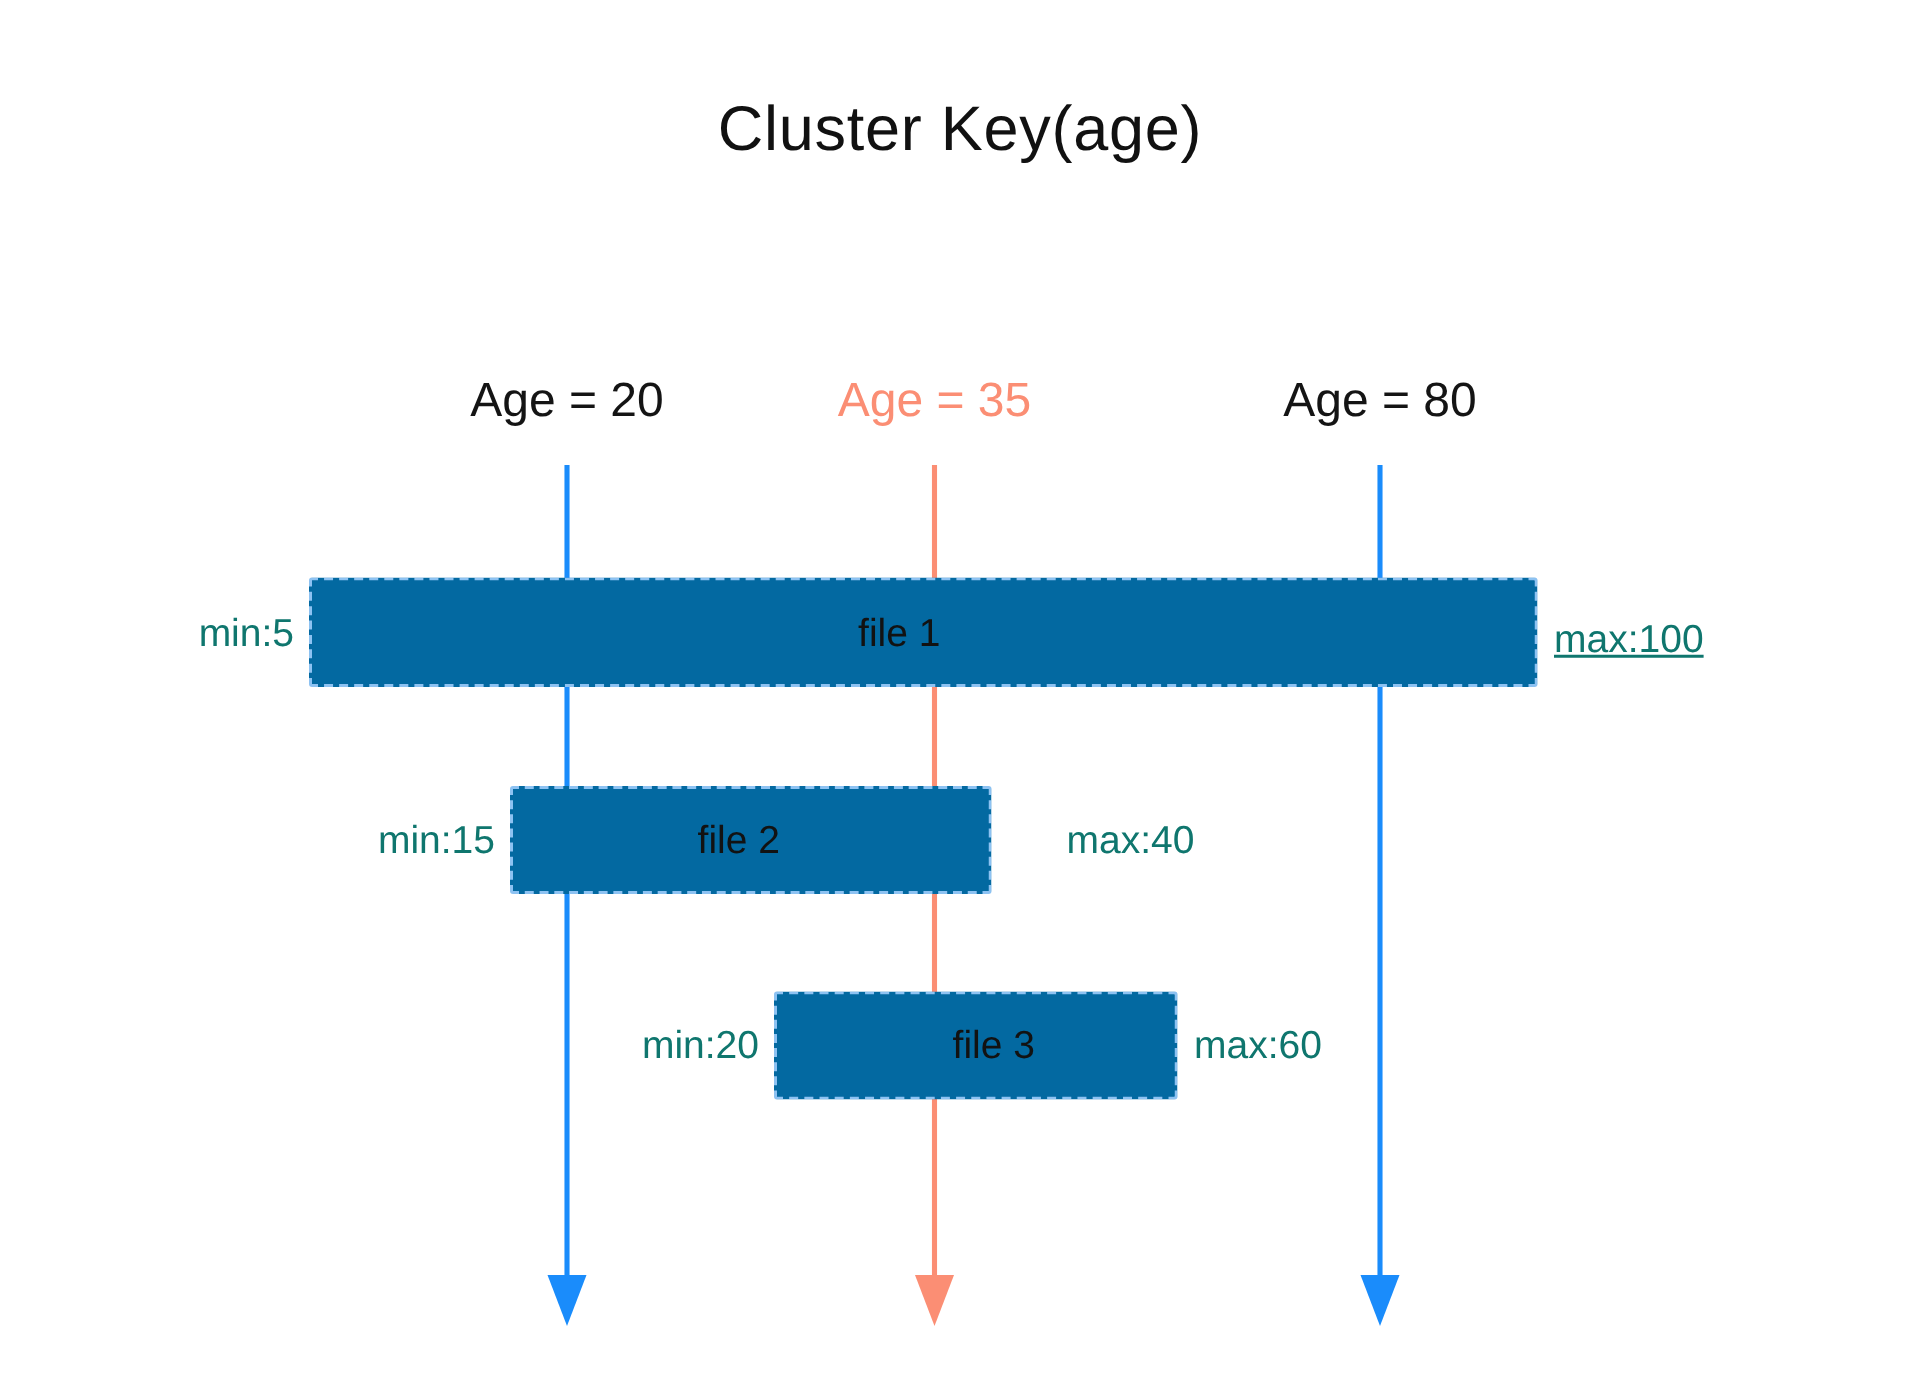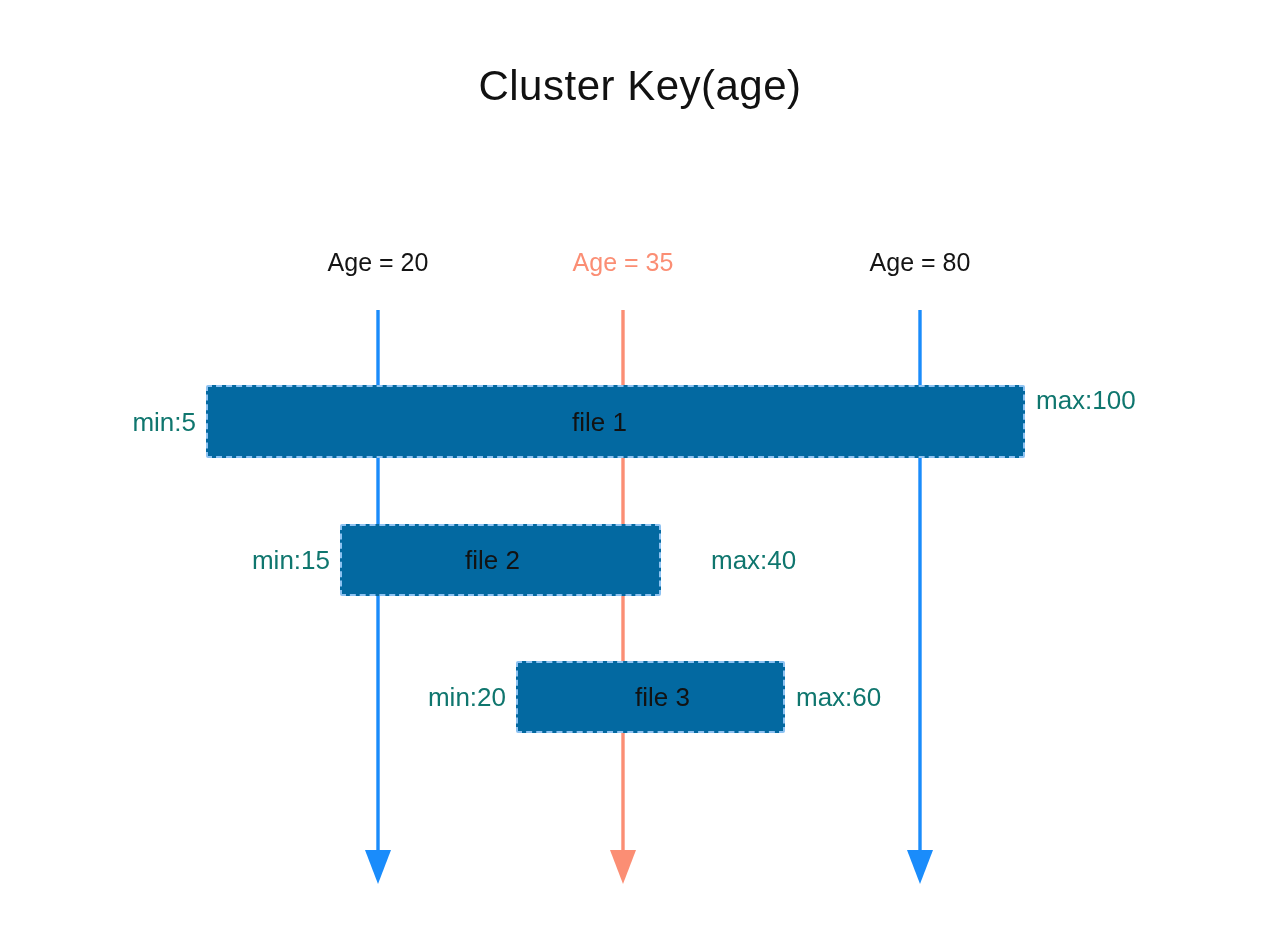--- a/index.html
+++ b/index.html
@@ -29,21 +29,21 @@
     font-size: 42px;
     font-weight: 400;
     letter-spacing: 0.5px;
     color: #111111;
     white-space: nowrap;
   }
 
   
   .axis-label {
     position: absolute;
-    font-size: 25px;
+    font-size: 32px;
     font-weight: 400;
     color: #141414;
     white-space: nowrap;
     transform: translateX(-50%);
     text-align: center;
   }
   .axis-label.accent { color: #fb8e74; }
 
   
   #arrow-layer {
@@ -106,21 +106,21 @@
       <div class="axis-label" style="left: 378px; top: 248px;">Age = 20</div>
       <div class="axis-label accent" style="left: 623px; top: 248px;">Age = 35</div>
       <div class="axis-label" style="left: 920px; top: 248px;">Age = 80</div>
     </div>
 
   <div id="file-layer">
       <div class="range-label min" style="left: 196px; top: 421.5px;">min:5</div>
       <div class="file-box" style="left: 206px; top: 385px; width: 819px; height: 73px;">
         <div class="file-box-label" style="left: -16px;">file 1</div>
       </div>
-      <div class="range-label max" style="left: 1036px; top: 400px;">max:100</div>
+      <div class="range-label max" style="left: 1036px; top: 426px; text-decoration: underline;">max:100</div>
       <div class="range-label min" style="left: 330px; top: 560px;">min:15</div>
       <div class="file-box" style="left: 340px; top: 524px; width: 321px; height: 72px;">
         <div class="file-box-label" style="left: -8px;">file 2</div>
       </div>
       <div class="range-label max" style="left: 711px; top: 560px;">max:40</div>
       <div class="range-label min" style="left: 506px; top: 697px;">min:20</div>
       <div class="file-box" style="left: 516px; top: 661px; width: 269px; height: 72px;">
         <div class="file-box-label" style="left: 12px; text-align: center;">file 3</div>
       </div>
       <div class="range-label max" style="left: 796px; top: 697px;">max:60</div>

